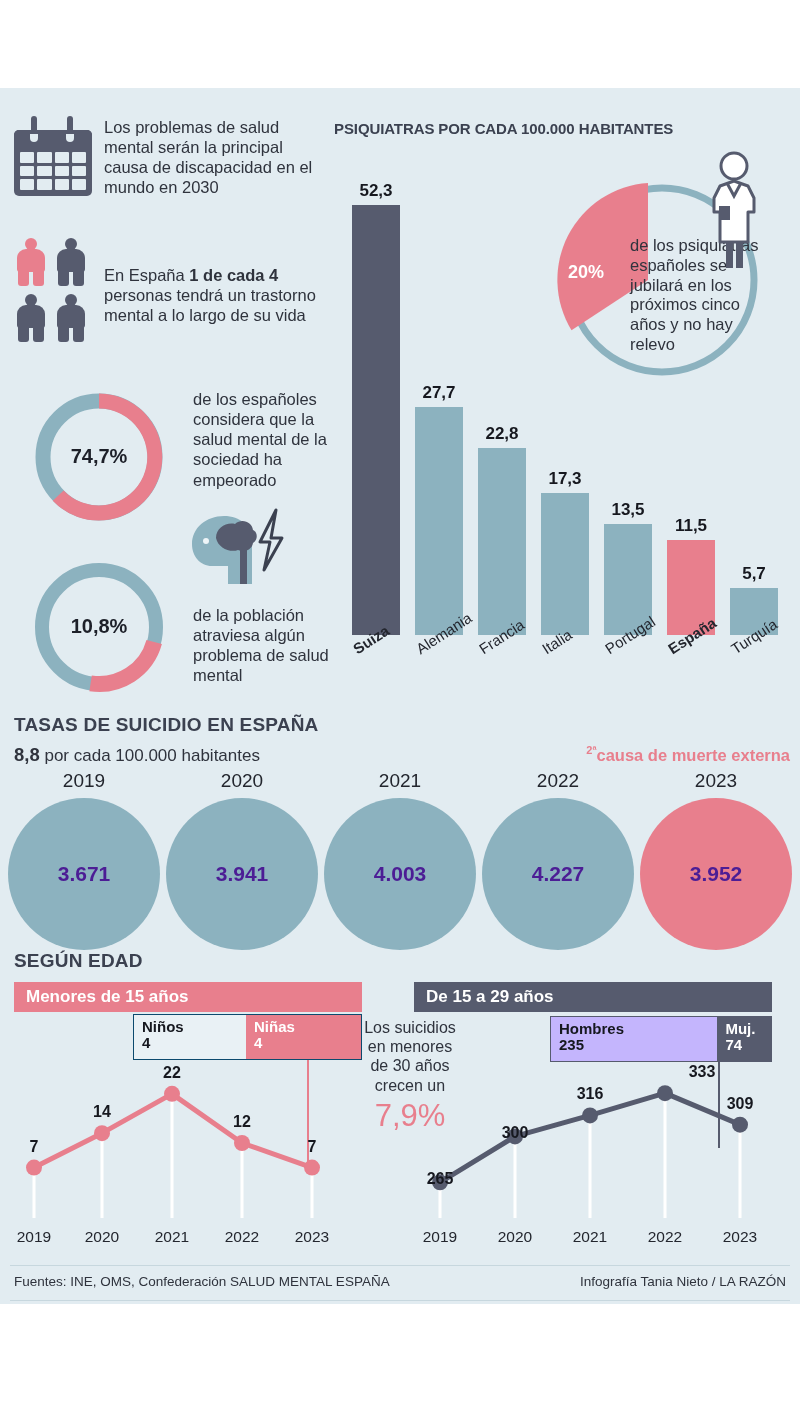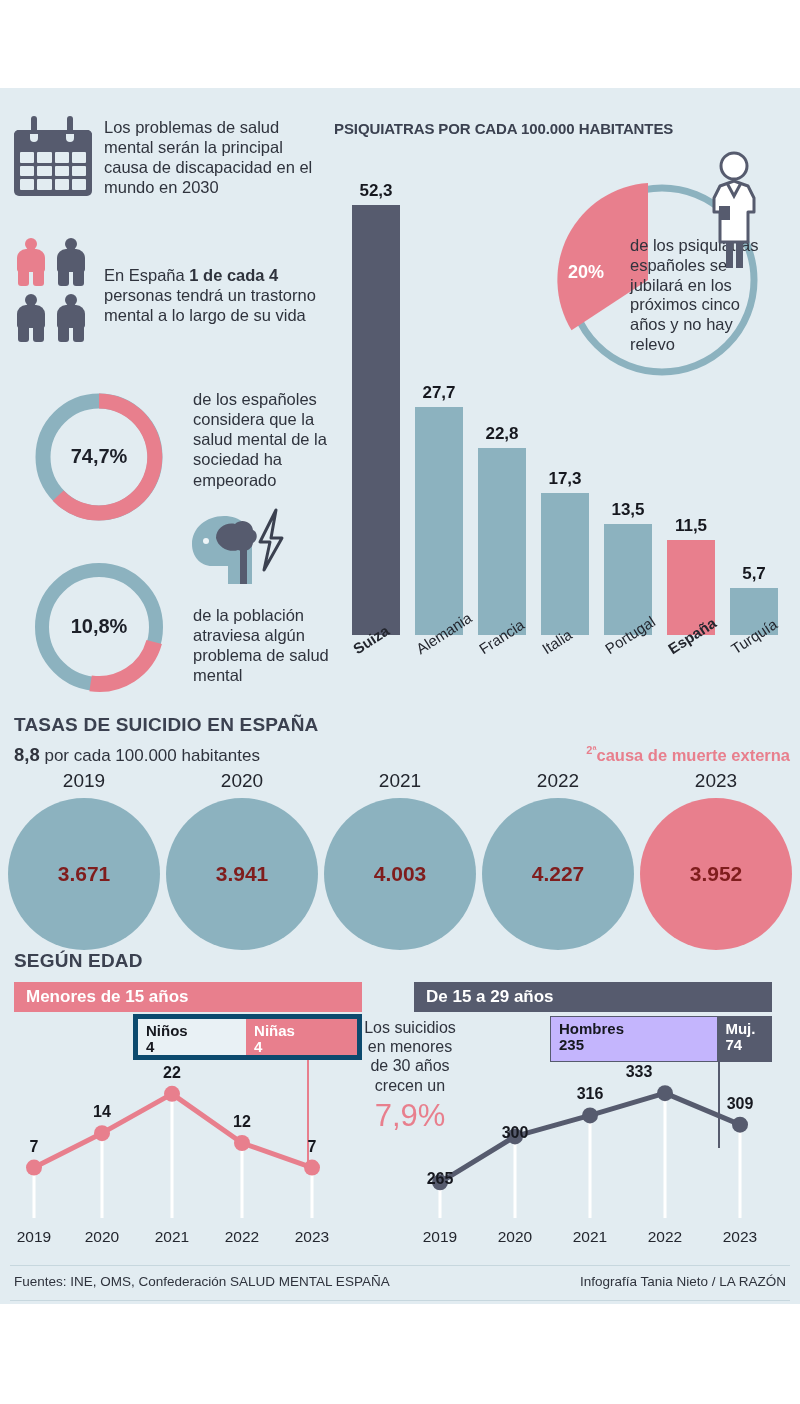--- a/index.html
+++ b/index.html
@@ -33,21 +33,21 @@
   #barchart{position:absolute;left:330px;top:112px;width:470px;height:600px;}
   .bar{position:absolute;bottom:77px;}
   .barval{position:absolute;font-weight:bold;font-size:17px;color:#16181f;text-align:center;}
   .barcat{position:absolute;font-size:15px;color:#23262e;transform:rotate(-33deg);transform-origin:left top;white-space:nowrap;}
   .pie20lbl{position:absolute;color:#fff;font-weight:bold;font-size:18px;}
   .pietext{position:absolute;left:630px;top:236px;width:150px;font-size:16.5px;color:#2f333d;line-height:1.2;}
   .doc{position:absolute;left:700px;top:150px;width:68px;height:122px;}
 
   
   .sec-title{position:absolute;font-weight:bold;font-size:19px;color:#3b4150;letter-spacing:.2px;}
-  .circ{position:absolute;border-radius:50%;display:flex;align-items:center;justify-content:center;color:#7f1d1d;font-weight:bold;font-size:21px;}
+  .circ{position:absolute;border-radius:50%;display:flex;align-items:center;justify-content:center;color:#4c1d95;font-weight:bold;font-size:21px;}
   .yr{position:absolute;font-size:19px;color:#23262e;text-align:center;}
 
   
   .banner{position:absolute;height:30px;display:flex;align-items:center;padding-left:12px;box-sizing:border-box;font-weight:bold;font-size:17px;color:#fff;}
   .legendbox{position:absolute;display:flex;box-sizing:border-box;}
   .legcell{box-sizing:border-box;padding:4px 8px 5px 8px;font-weight:bold;font-size:15px;line-height:1.08;}
   .ptval{position:absolute;font-weight:bold;font-size:16px;color:#16181f;text-align:center;}
   .axyr{position:absolute;font-size:15.5px;color:#23262e;text-align:center;}
   .foot{position:absolute;font-size:13.5px;color:#2f333d;}
   .hr{position:absolute;height:1px;background:#c7d7de;}
@@ -192,21 +192,21 @@
       <div class="circ" style="left: 324px; top: 798px; width: 152px; height: 152px; background: rgb(140, 178, 191);">4.003</div>
       <div class="yr" style="left: 482px; top: 770px; width: 152px;">2022</div>
       <div class="circ" style="left: 482px; top: 798px; width: 152px; height: 152px; background: rgb(140, 178, 191);">4.227</div>
       <div class="yr" style="left: 640px; top: 770px; width: 152px;">2023</div>
       <div class="circ" style="left: 640px; top: 798px; width: 152px; height: 152px; background: rgb(232, 127, 141);">3.952</div>
     </div>
 
   <div class="sec-title" style="left:14px;top:950px">SEGÚN EDAD</div>
 
   <div class="banner" style="left:14px;top:982px;width:348px;background:#e87f8d">Menores de 15 años</div>
-  <div class="legendbox" style="left:133px;top:1014px;width:229px;height:46px;border:5px solid #0c4a6e">
+  <div class="legendbox" style="left:133px;top:1014px;width:229px;height:46px;border:1px solid #0c4a6e">
     <div class="legcell" style="width:113px;background:#e9f1f5;color:#16181f">
       <div>Niños</div>
       <div>4</div>
     </div>
     <div class="legcell" style="width:116px;background:#e87f8d;color:#ffffff">
       <div>Niñas</div>
       <div>4</div>
     </div>
   </div>
   <div class="abs" style="left:307px;top:1060px;width:2px;height:110px;background:#e87f8d"></div>
@@ -268,21 +268,21 @@
         <circle cx="180" cy="45.46666666666667" r="8" fill="#565b6e"></circle>
         <circle cx="255" cy="23.177777777777777" r="8" fill="#565b6e"></circle>
         <circle cx="330" cy="54.644444444444446" r="8" fill="#565b6e"></circle>
       </svg>
       <div class="ptval" style="left: 410px; top: 1170.33px; width: 60px;">265</div>
       <div class="axyr" style="left: 410px; top: 1228px; width: 60px;">2019</div>
       <div class="ptval" style="left: 485px; top: 1124.44px; width: 60px;">300</div>
       <div class="axyr" style="left: 485px; top: 1228px; width: 60px;">2020</div>
       <div class="ptval" style="left: 560px; top: 1085.47px; width: 60px;">316</div>
       <div class="axyr" style="left: 560px; top: 1228px; width: 60px;">2021</div>
-      <div class="ptval" style="left: 609px; top: 1063.18px; width: 60px;">333</div>
+      <div class="ptval" style="left: 672px; top: 1063.18px; width: 60px;">333</div>
       <div class="axyr" style="left: 635px; top: 1228px; width: 60px;">2022</div>
       <div class="ptval" style="left: 710px; top: 1094.64px; width: 60px;">309</div>
       <div class="axyr" style="left: 710px; top: 1228px; width: 60px;">2023</div>
     </div>
 
   <div class="hr" style="left:10px;top:1265px;width:780px"></div>
   <div class="foot" style="left:14px;top:1274px">Fuentes: INE, OMS, Confederación SALUD MENTAL ESPAÑA</div>
   <div class="foot" style="right:14px;top:1274px">Infografía Tania Nieto / LA RAZÓN</div>
   <div class="hr" style="left:10px;top:1300px;width:780px"></div>
 </div>

